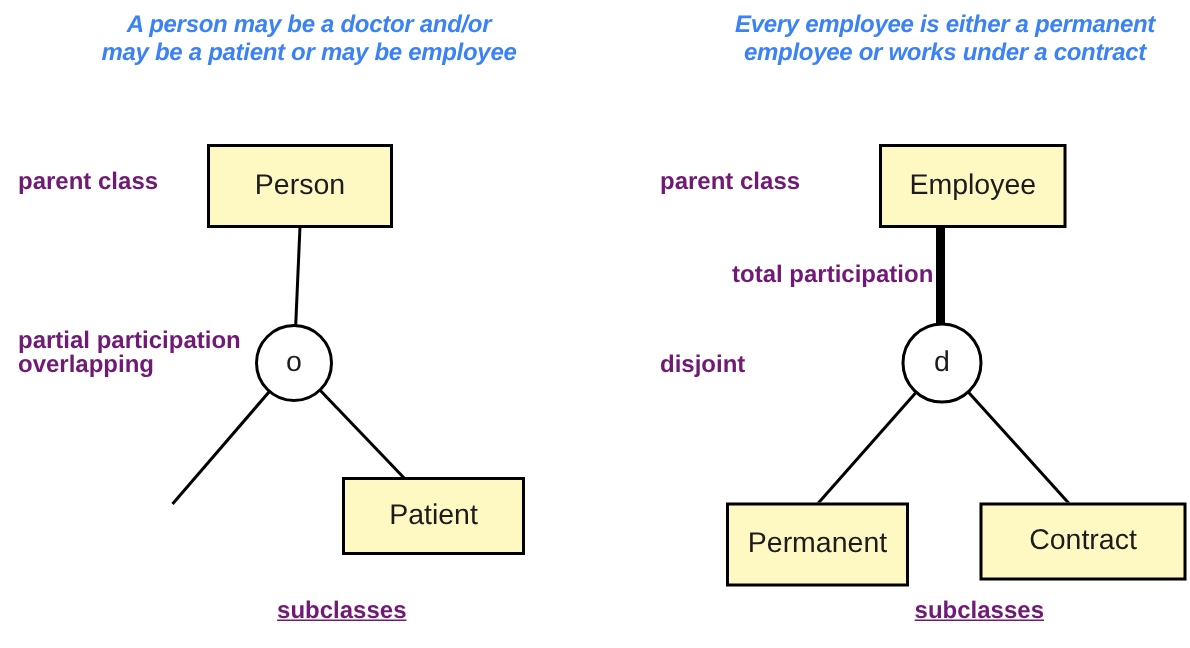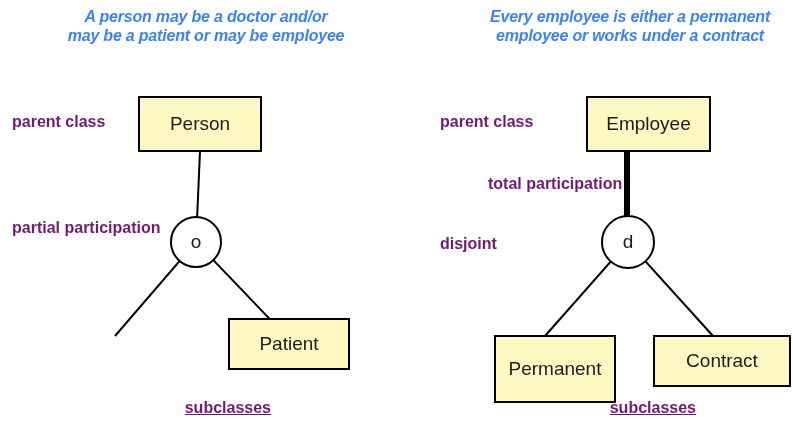--- a/index.html
+++ b/index.html
@@ -77,26 +77,27 @@
   <div class="caption" style="left:450px; top:7px; width:360px;">
     <div>Every employee is either a permanent</div>
     <div>employee or works under a contract</div>
   </div>
 
   <div class="entity-box" style="left:138px; top:96px; width:124px; height:56px;">Person</div>
   <div class="entity-box" style="left:228px; top:318px; width:122px; height:52px;">Patient</div>
   <div class="circle-letter" style="left:170px; top:231px;">o</div>
 
   <div class="entity-box" style="left:586px; top:96px; width:125px; height:56px;">Employee</div>
-  <div class="entity-box" style="left:494px; top:335px; width:122px; height:68px;">Permanent</div>
+  <div class="entity-box" style="left:484px; top:335px; width:122px; height:56px;">Permanent</div>
   <div class="entity-box" style="left:653px; top:335px; width:138px; height:52px;">Contract</div>
   <div class="circle-letter" style="left:602px; top:231px;">d</div>
 
   <div class="annotation" style="left:12px; top:112px;">parent class</div>
   <div class="annotation" style="left:12px; top:174px;margin-top:44px;">partial participation</div>
+  <div class="annotation" style="left:12px; top:234px;">overlapping</div>
   <div class="annotation centered" style="left:131px; top:398px; width:140px;">subclasses</div>
 
   <div class="annotation" style="left:440px; top:112px;">parent class</div>
   <div class="annotation" style="left:440px; top:174px;margin-left:48px;">total participation</div>
   <div class="annotation" style="left:440px; top:234px;">disjoint</div>
   <div class="annotation centered" style="left:555px; top:398px; width:141px;">subclasses</div>
 
 </div>
 
 </body></html>

